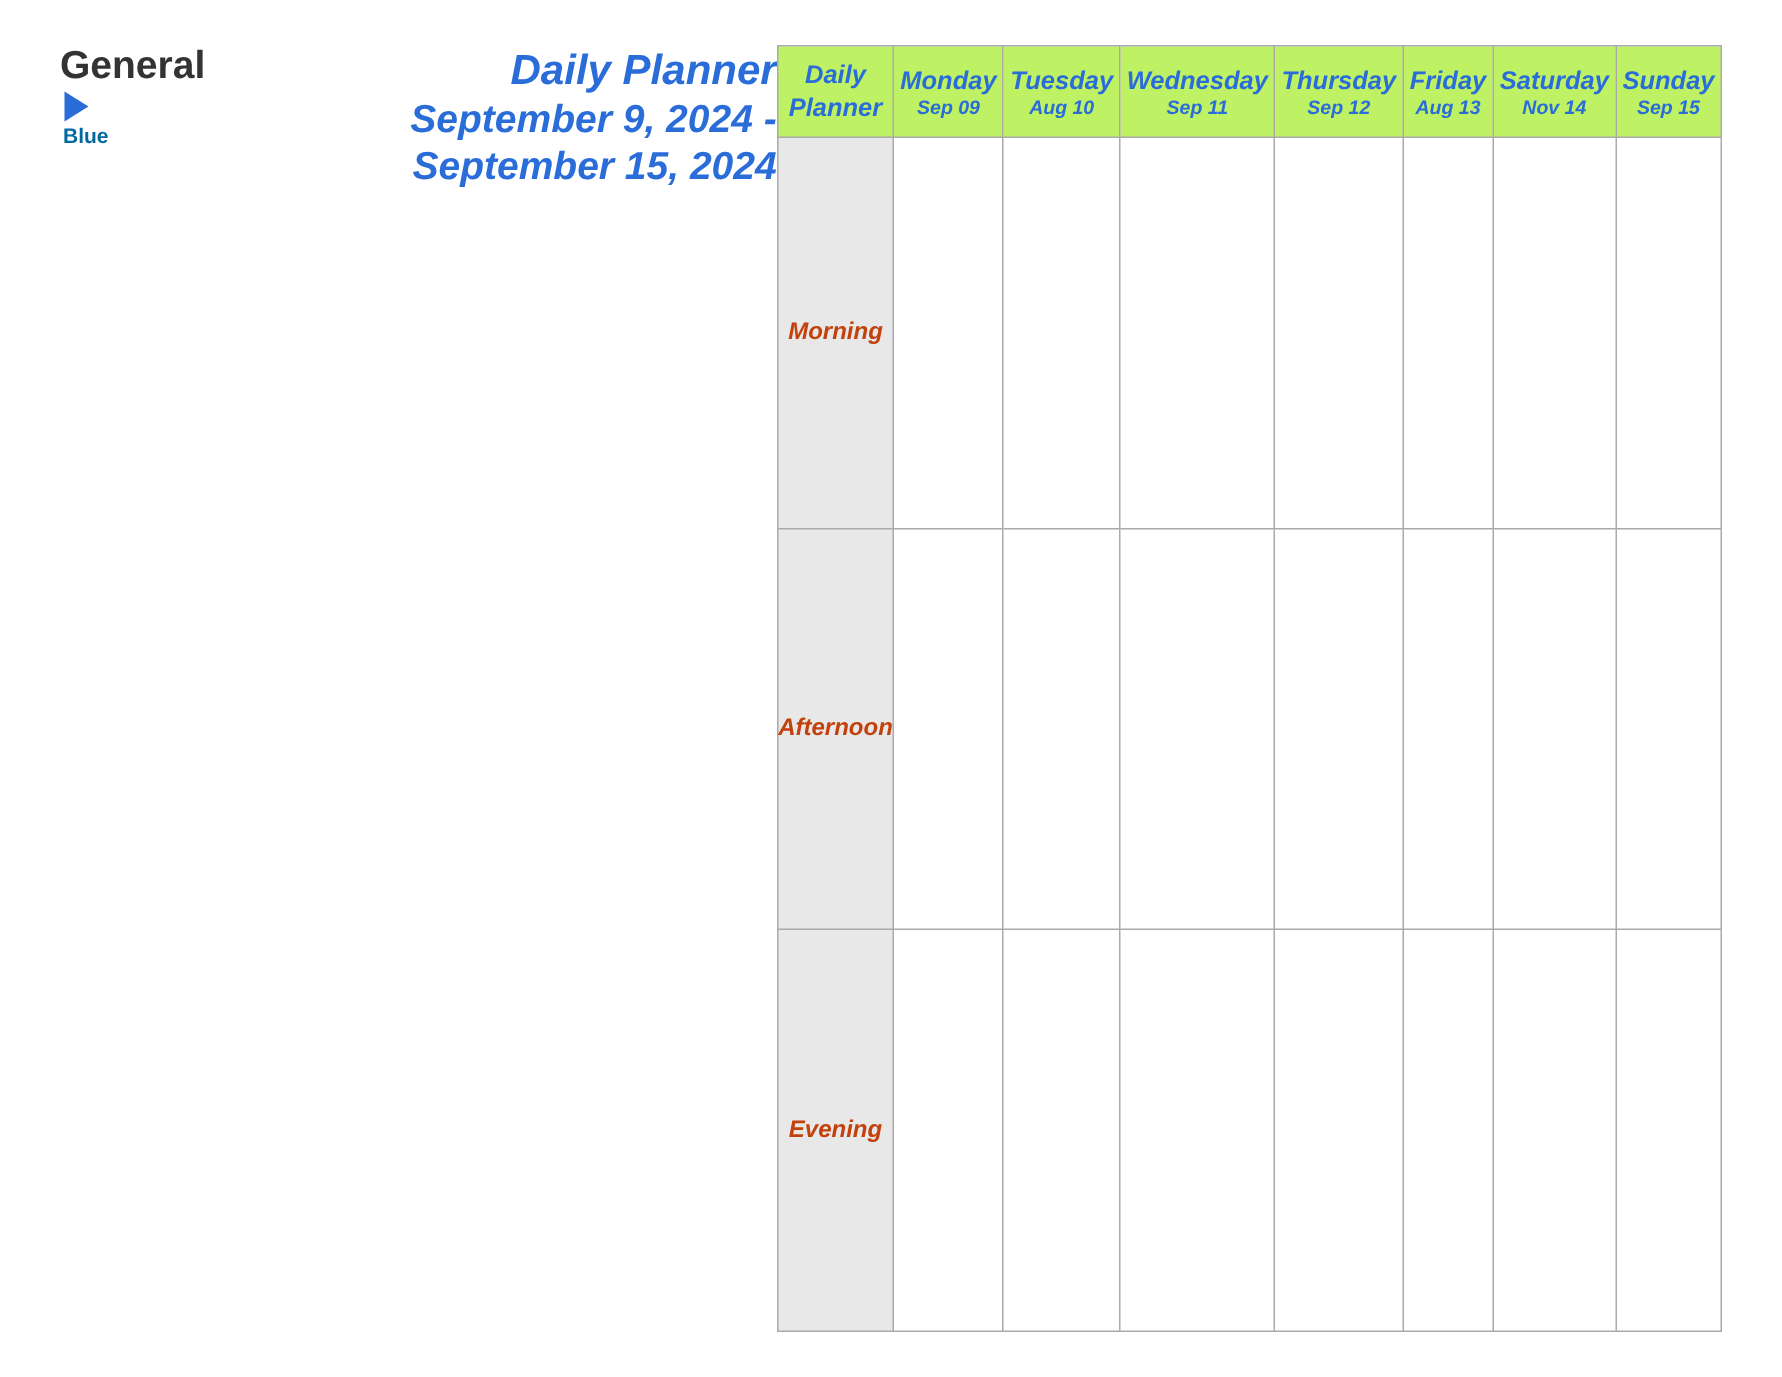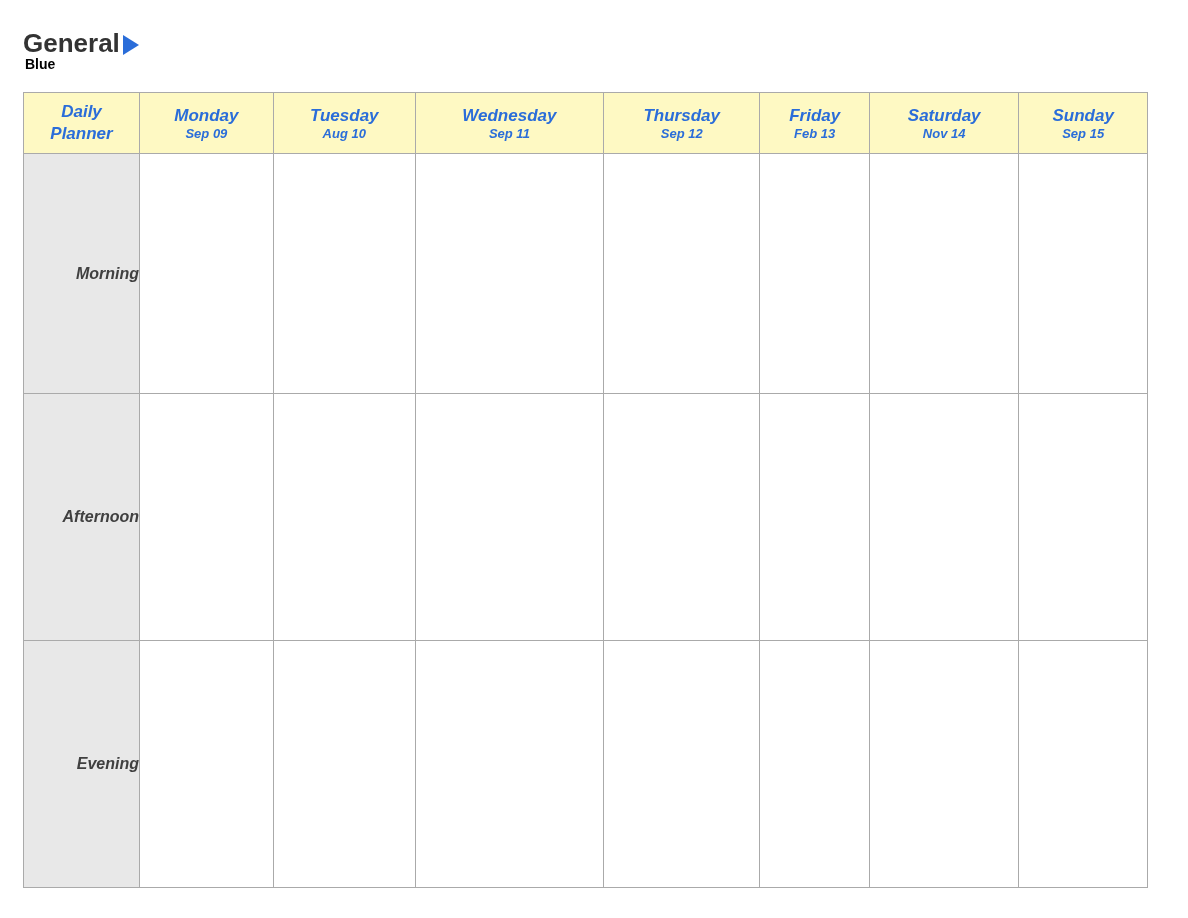--- a/index.html
+++ b/index.html
@@ -12,23 +12,23 @@
       background: #ffffff;
       font-family: Arial, sans-serif;
       width: 1188px;
       height: 918px;
       overflow: hidden;
     }
 
     .page {
       width: 1188px;
       height: 918px;
-      padding: 30px 40px 30px 23px;
-      display: flex;
-      flex-direction: column;
+      padding: 30px 40px 30px 40px;
+      display: flex;
+      flex-direction: row;
     }
 
     .header {
       display: flex;
       justify-content: space-between;
       align-items: flex-start;
       margin-bottom: 20px;
     }
 
     .logo-text {
@@ -44,21 +44,21 @@
       align-items: flex-start;
     }
 
     .logo-row {
       display: flex;
       align-items: center;
     }
 
     .logo-sub {
       font-size: 14px;
-      color: #000000;
+      color: #0369a1;
       font-weight: bold;
       margin-left: 2px;
     }
 
     .title-block {
       text-align: right;
     }
 
     .title-main {
       font-size: 28px;
@@ -82,21 +82,21 @@
       border-collapse: collapse;
       border: 1.5px solid #777;
     }
 
     .planner-table th,
     .planner-table td {
       border: 1px solid #aaa;
     }
 
     .header-row th {
-      background-color: #fef9c3;
+      background-color: #bef264;
       text-align: center;
       padding: 8px 4px;
       color: #2a6dd9;
       font-style: italic;
       font-weight: bold;
     }
 
     .header-row th .day-name {
       font-size: 17px;
       display: block;
@@ -108,25 +108,25 @@
       display: block;
     }
 
     .header-row th.label-cell {
       font-size: 17px;
       line-height: 1.3;
     }
 
     .time-cell {
       background-color: #e8e8e8;
-      text-align: right;
+      text-align: center;
       vertical-align: middle;
       font-style: italic;
       font-weight: bold;
-      color: #404040;
+      color: #c2410c;
       font-size: 16px;
       width: 116px;
     }
 
     .day-cell {
       background-color: #ffffff;
       vertical-align: top;
       padding: 6px;
     }
 
@@ -155,20 +155,24 @@
 <div class="page">
 
   <div class="header">
     <div class="logo-wrapper">
       <div class="logo-row">
         <span class="logo-text"><span style="color:#333;font-size:26px;font-weight:bold;">General</span><span style="display:inline-block;width:0;height:0;border-top:10px solid transparent;border-bottom:10px solid transparent;border-left:16px solid #2a6dd9;margin-left:3px;vertical-align:middle;"></span></span>
       </div>
       <div class="logo-sub">Blue</div>
     </div>
 
+    <div class="title-block">
+      <div class="title-main">Daily Planner</div>
+      <div class="title-sub">September 9, 2024 - September 15, 2024</div>
+    </div>
   </div>
 
   <table class="planner-table">
     <thead>
       <tr class="header-row">
         <th class="label-cell">
           <span>Daily<br>Planner</span>
         </th>
         <th>
           <span class="day-name">Monday</span>
@@ -181,21 +185,21 @@
         <th>
           <span class="day-name">Wednesday</span>
           <span class="day-date">Sep 11</span>
         </th>
         <th>
           <span class="day-name">Thursday</span>
           <span class="day-date">Sep 12</span>
         </th>
         <th>
           <span class="day-name">Friday</span>
-          <span class="day-date">Feb 13</span>
+          <span class="day-date">Aug 13</span>
         </th>
         <th>
           <span class="day-name">Saturday</span>
           <span class="day-date">Nov 14</span>
         </th>
         <th>
           <span class="day-name">Sunday</span>
           <span class="day-date">Sep 15</span>
         </th>
       </tr>

